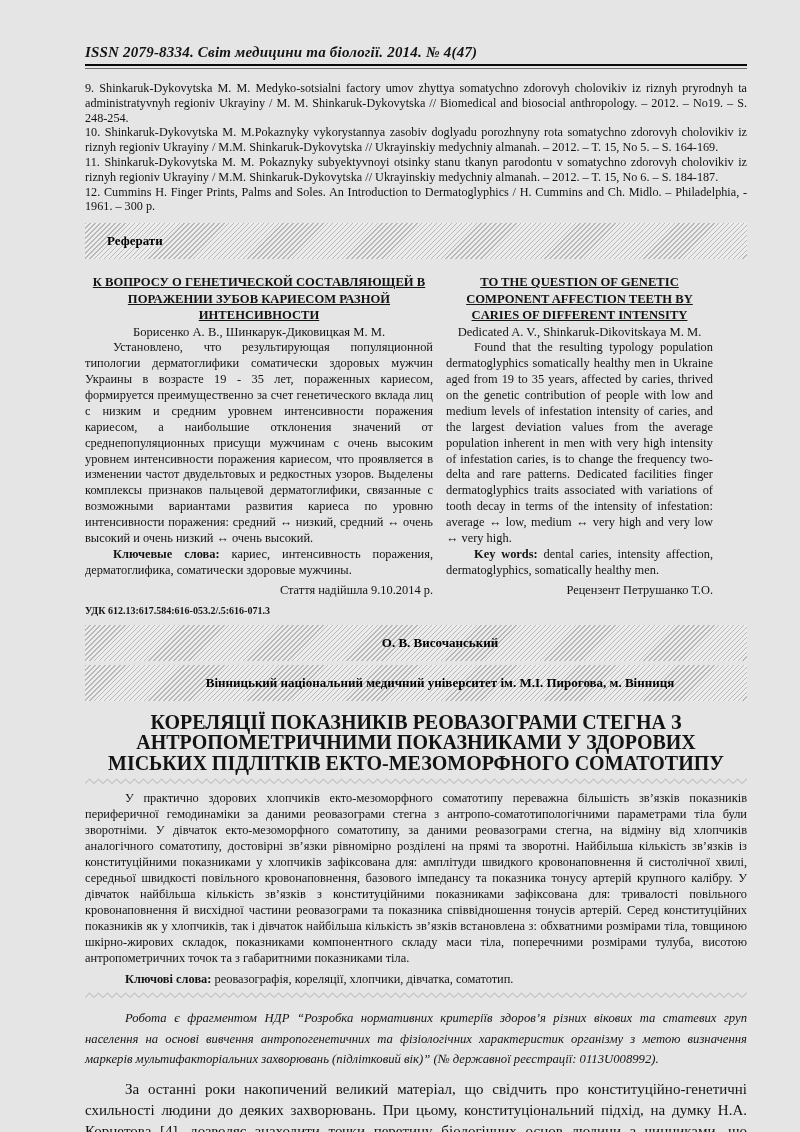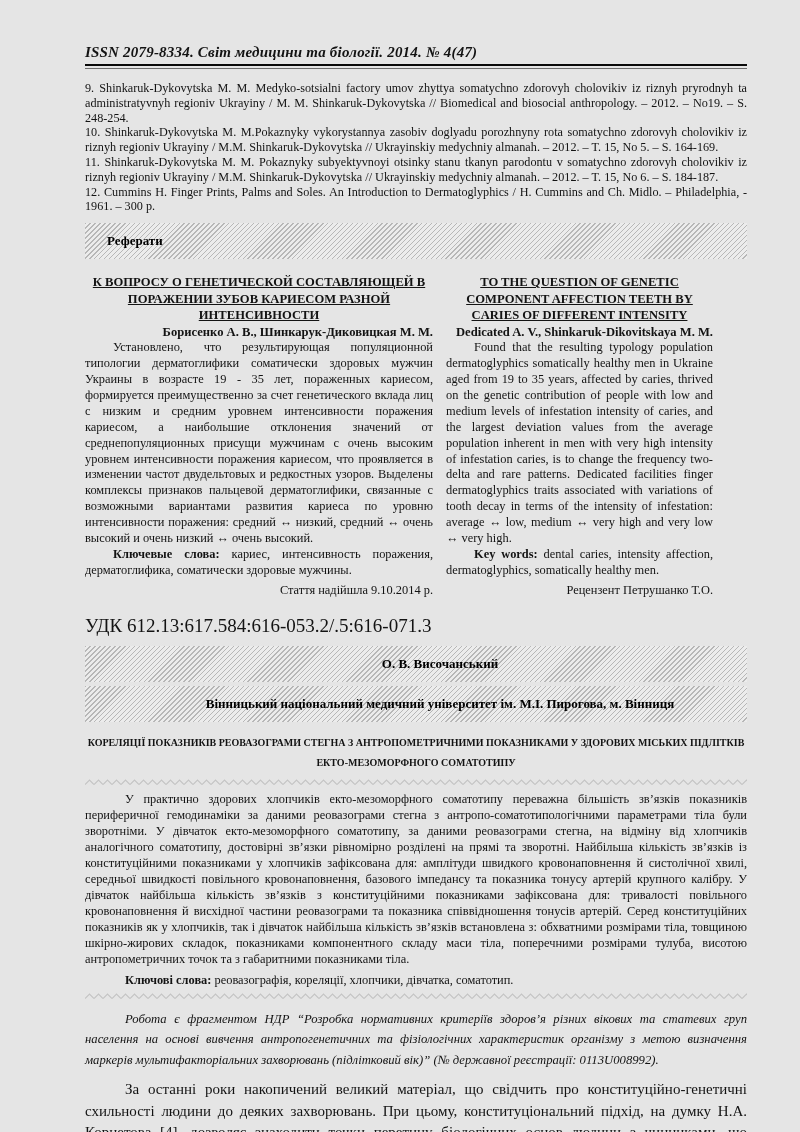--- a/index.html
+++ b/index.html
@@ -25,30 +25,30 @@
   }
   .hatch-bar .label{font-size:13px;font-weight:bold;color:#000;}
   .hatch-left{padding-left:22px;}
   .hatch-center{justify-content:center;padding-left:48px;}
 
   
   .columns{display:flex;margin-top:15px;}
   .col-ru{width:348px;margin-right:13px;}
   .col-en{width:267px;}
   .col h3{margin:0;font-size:12.6px;line-height:16.5px;font-weight:bold;text-align:center;text-decoration:underline;}
-  .col .authors{font-size:12.6px;font-weight:bold;text-align:right;line-height:16.5px;}
+  .col .authors{font-size:12.6px;font-weight:normal;text-align:center;line-height:16.5px;}
   .col p{margin:0;font-size:12.4px;line-height:15.9px;text-align:justify;}
   .col p.indent{text-indent:28px;}
   .col .right-note{font-size:12.4px;text-align:right;margin-top:4px;}
 
   
-  .udk{margin-top:17px;font-size:19px;font-weight:normal;}
+  .udk{margin-top:7px;font-size:10px;font-weight:bold;}
   .banner-gap{height:4px;}
   .article-title{
-    margin:11px 0 0 0;font-size:10px;line-height:20.5px;font-weight:bold;text-align:center;
+    margin:11px 0 0 0;font-size:20px;line-height:20.5px;font-weight:bold;text-align:center;
   }
 
   
   .zigzag{display:block;margin-top:5px;}
 
   
   .abstract-ua{margin:5px 0 0 0;font-size:12.4px;line-height:16px;text-align:justify;}
   .indent40{text-indent:40px;}
 
   

